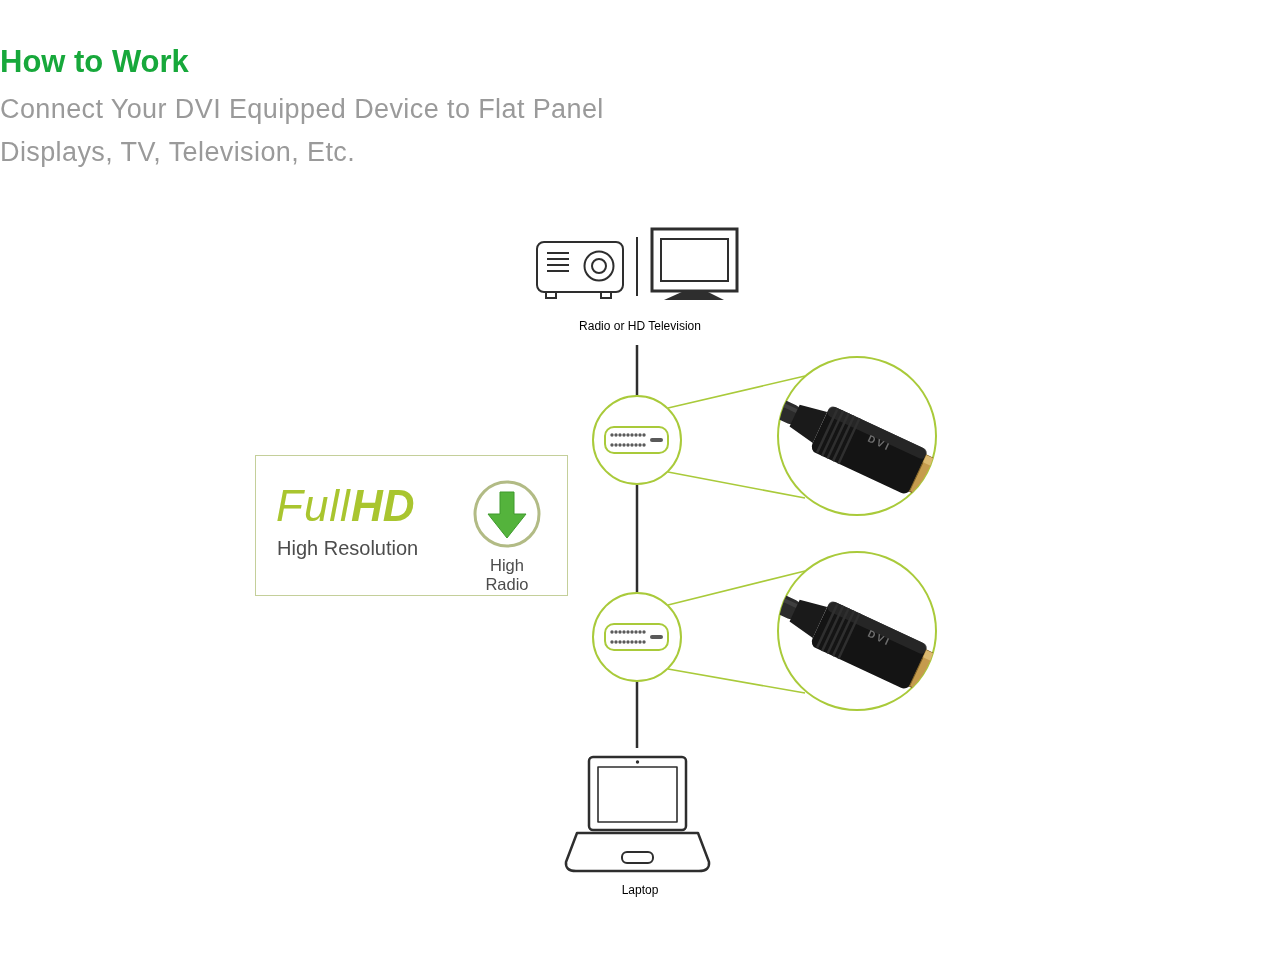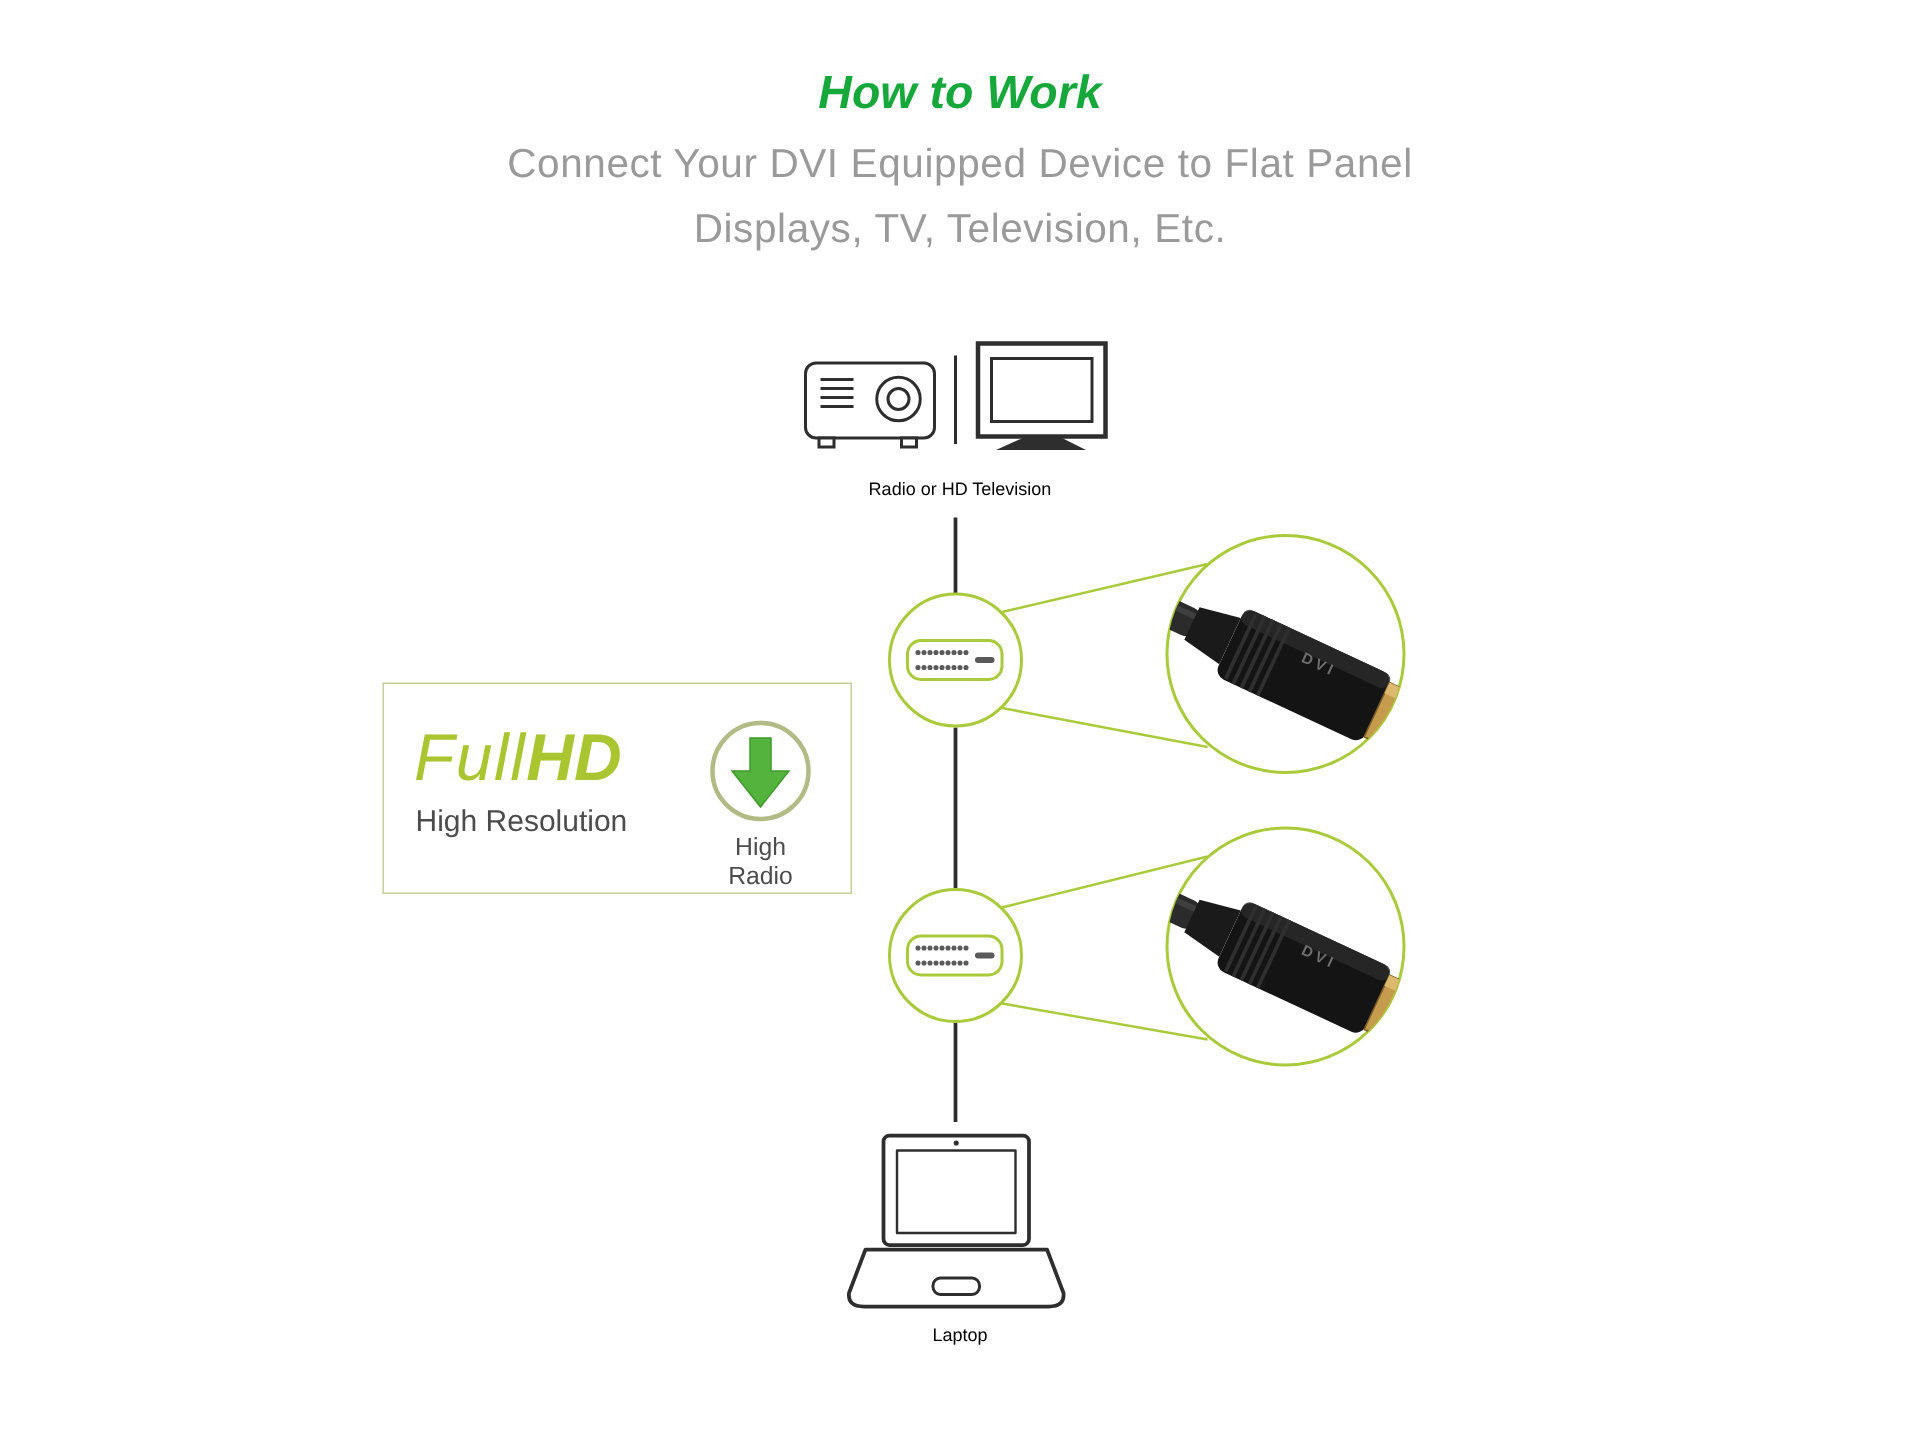--- a/index.html
+++ b/index.html
@@ -1,20 +1,20 @@
 <!DOCTYPE html>
 <html style="--title-green: #17a83b; --subtitle-gray: #9a9a9a; --accent-green: #a9ca3a; --logo-green: #a9c52f; --arrow-green: #54b33c; --arrow-ring: #b2bb85; --line-dark: #2e2e2e; --text-dark: #4c4c4c; --box-border: #c4cf9a;"><head>
 <meta charset="utf-8">
 <style>
   html,body{margin:0;padding:0;background:#fff;}
   .canvas{position:relative;width:1280px;height:960px;background:#fff;overflow:hidden;
           font-family:"Liberation Sans",sans-serif;}
-  .title{position:absolute;top:44px;left:0;width:100%;text-align:center;
-         font-size:31px;font-weight:bold;color:var(--title-green);font-style:italic;}
-  .subtitle{position:absolute;left:0;width:100%;text-align:center;
+  .title{position:absolute;top:44px;left:0;width:100%;text-align:left;
+         font-size:31px;font-weight:bold;color:var(--title-green);}
+  .subtitle{position:absolute;left:0;width:100%;text-align:left;
             font-size:27px;color:var(--subtitle-gray);letter-spacing:.4px;}
   .sub1{top:94px}
   .sub2{top:137px}
   .device-label{position:absolute;left:50%;transform:translateX(-50%);
                 font-size:12px;color:#000;white-space:nowrap;text-align:center;}
   .label-top{top:319px}
   .label-bottom{top:883px}
   .diagram-svg{position:absolute;left:0;top:0;}
   .feature-box{position:absolute;left:236px;top:455px;width:311px;height:139px;
                border:1px solid var(--box-border);background:#fff;margin-left:19px;}

